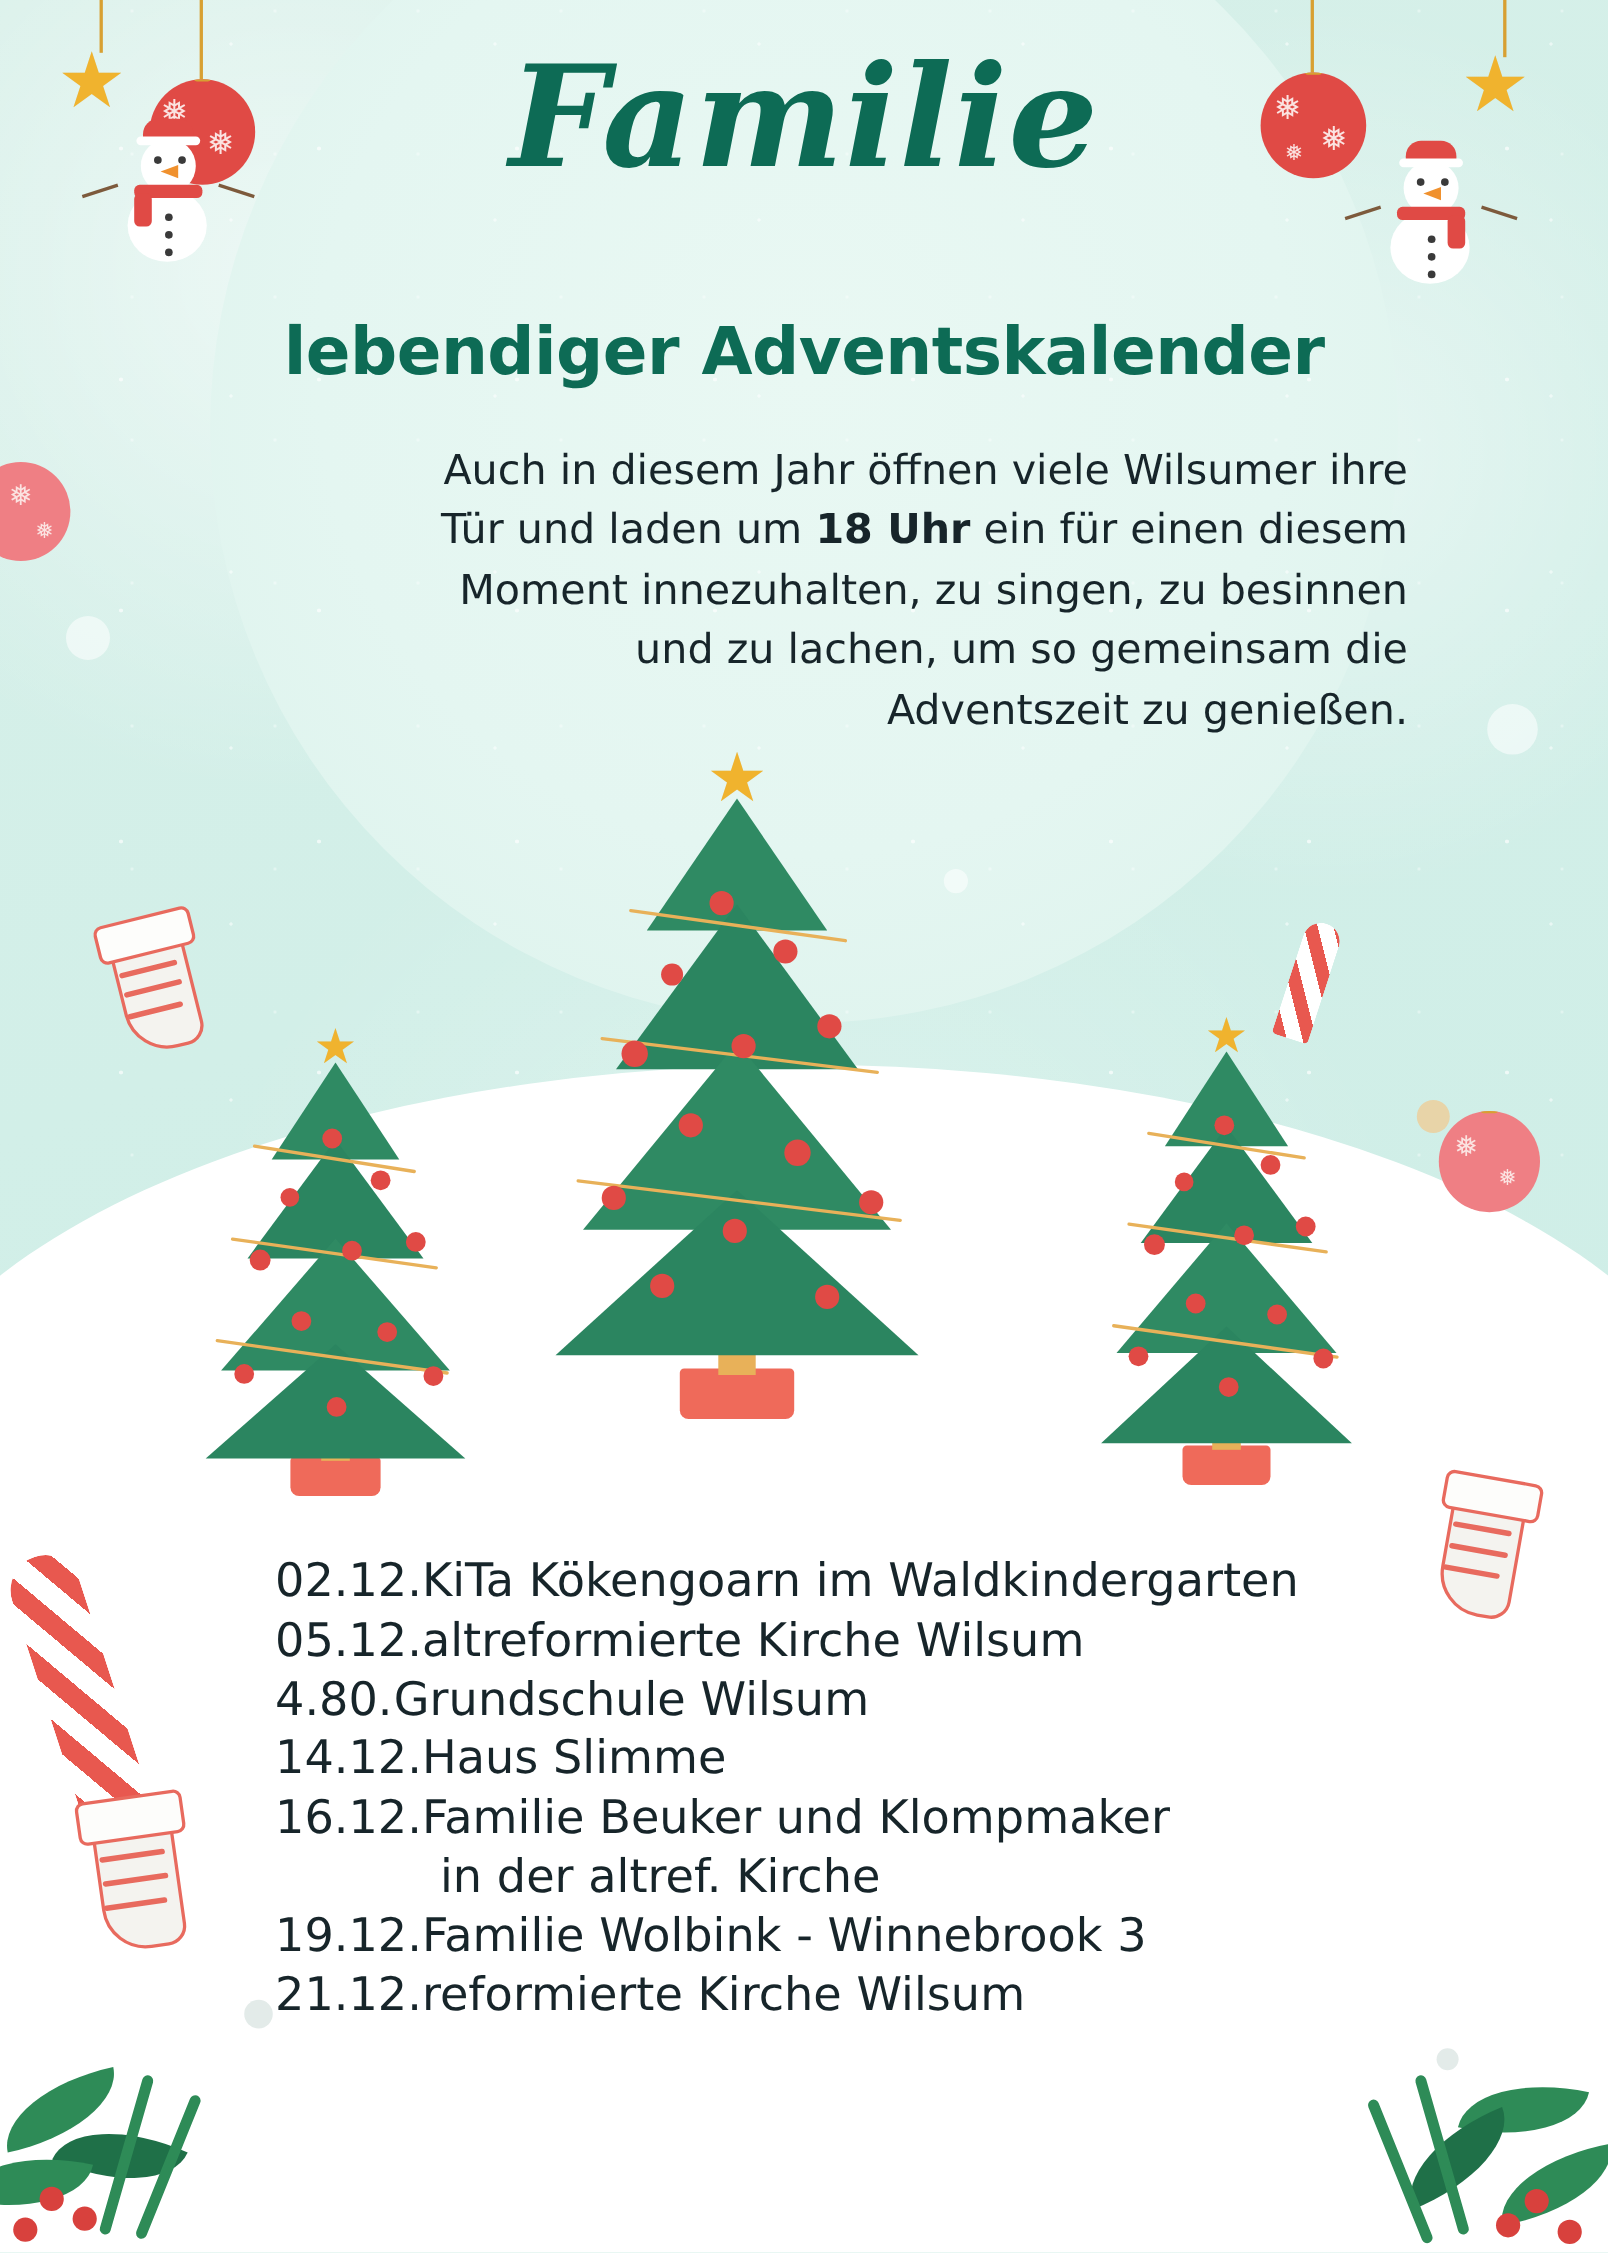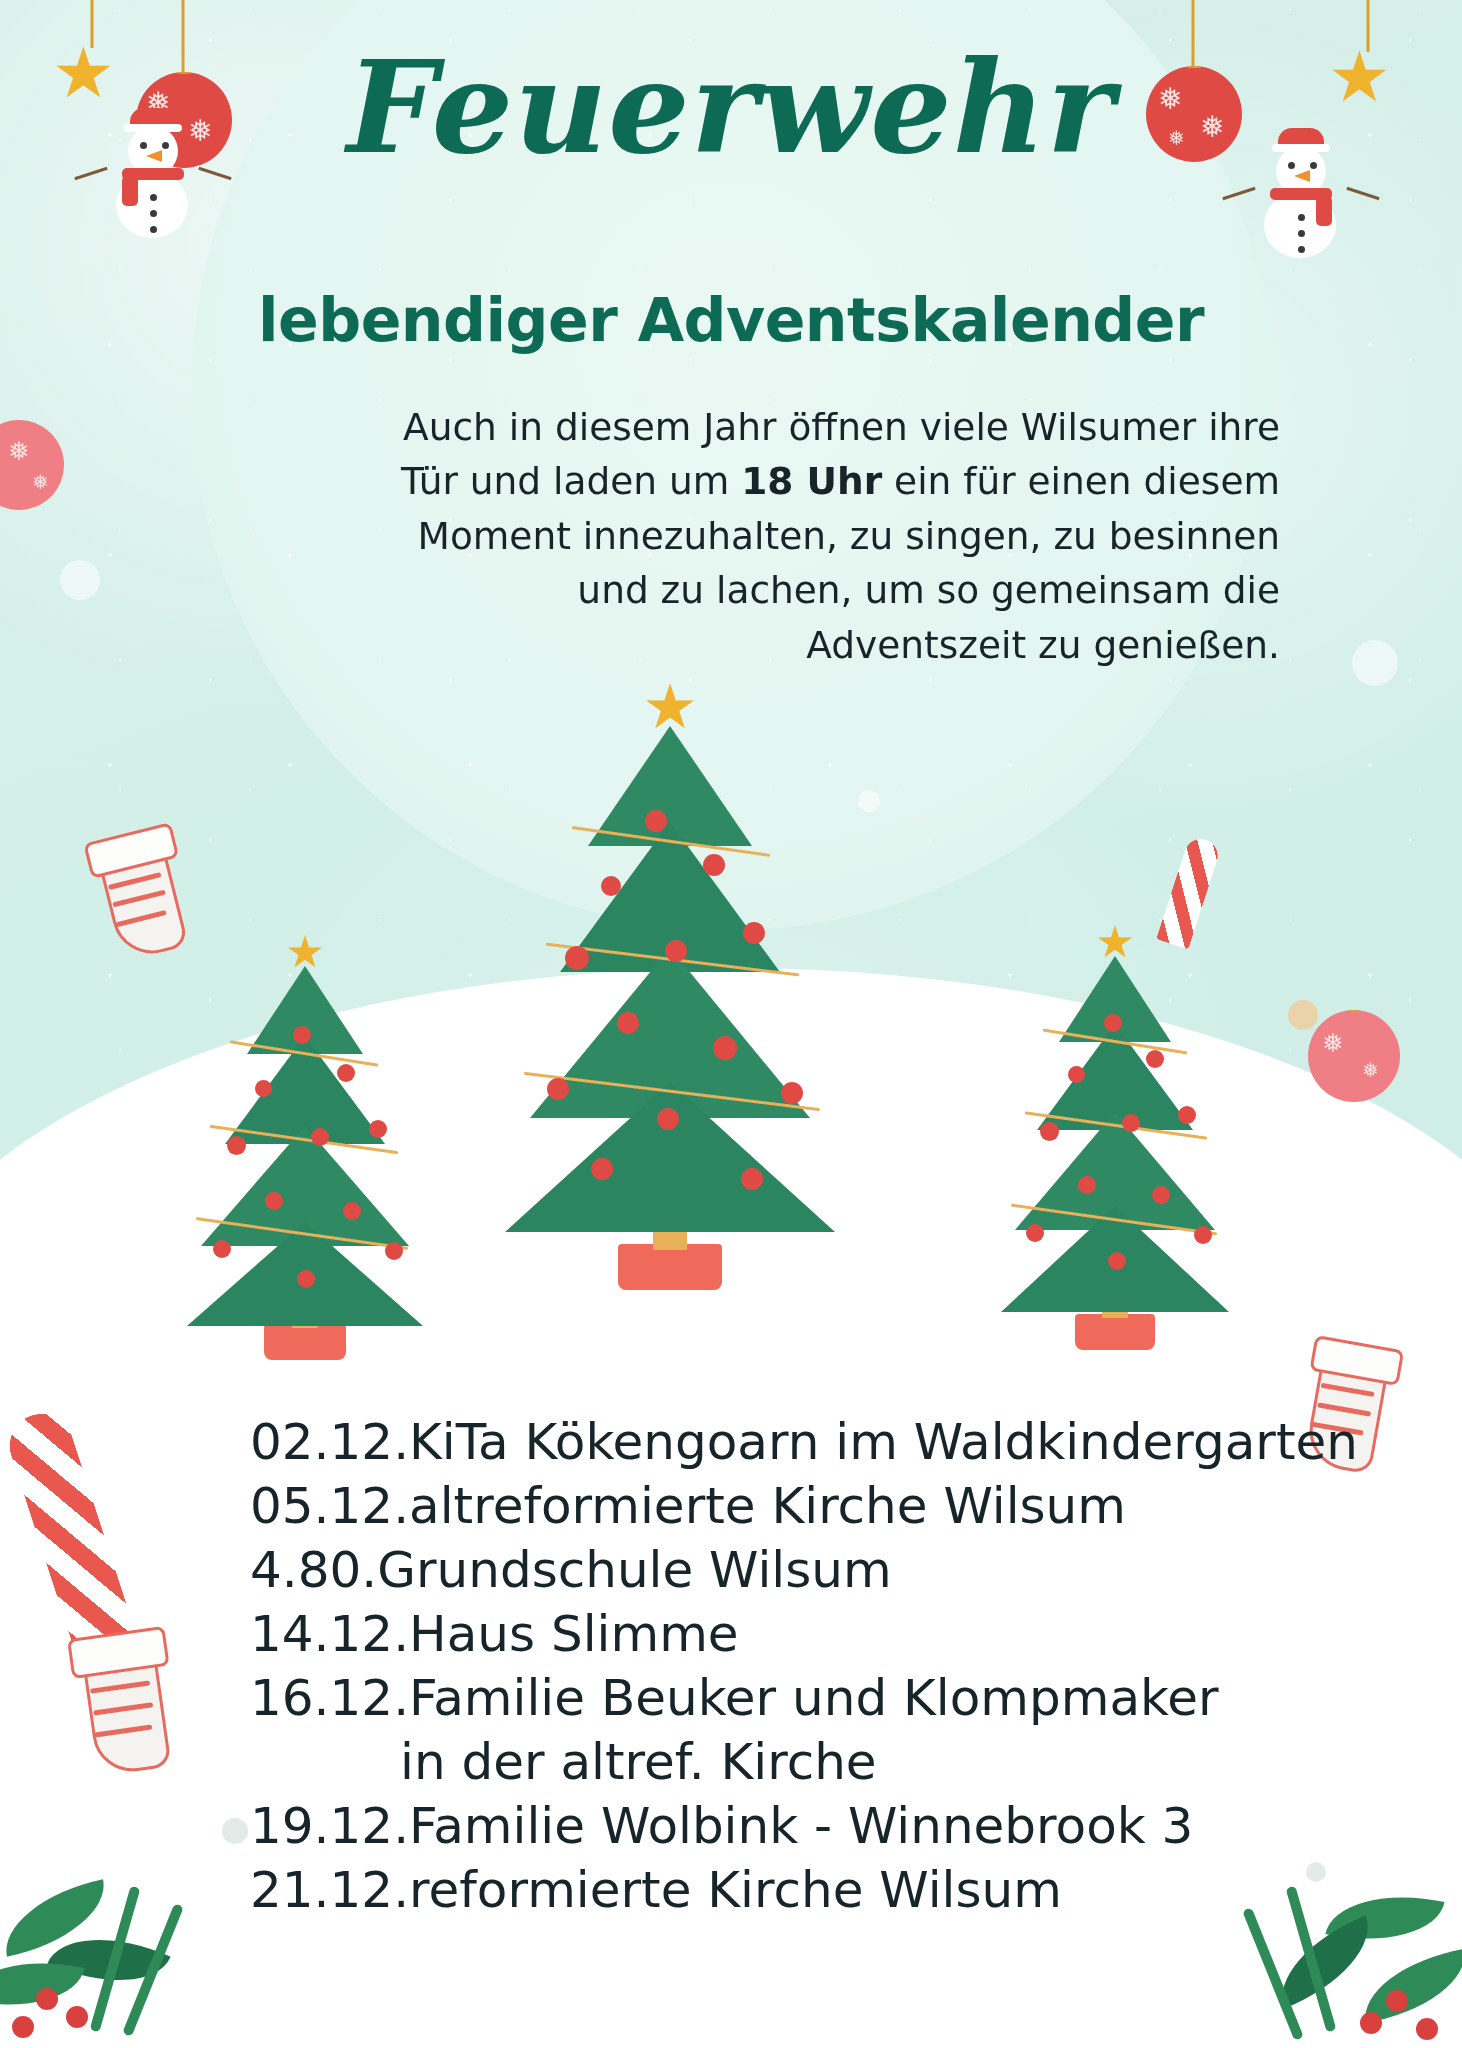--- a/index.html
+++ b/index.html
@@ -141,21 +141,21 @@
     border-right: 0 solid transparent;
   }
 
   
   .dates {
     position: absolute;
     top: 1410px;
     left: 250px;
     width: 1000px;
     color: #17252a;
-    font-size: 50px;
+    font-size: 42px;
     line-height: 1.28;
   }
   .date-line {
     white-space: nowrap;
   }
   .date-line .d { display: inline-block; min-width: 108px; }
   .date-line.cont { padding-left: 150px; }
 
   
   .deco { position: absolute; }
@@ -518,21 +518,21 @@
       <div class="bauble" style="left:40px;  top:192px; width:19px; height:19px;"></div>
       <div class="bauble" style="left:122px; top:184px; width:18px; height:18px;"></div>
       <div class="bauble" style="left:178px; top:176px; width:18px; height:18px;"></div>
       <div class="bauble" style="left:78px;  top:246px; width:18px; height:18px;"></div>
       <div class="bauble" style="left:152px; top:256px; width:18px; height:18px;"></div>
       <div class="bauble" style="left:26px;  top:294px; width:18px; height:18px;"></div>
       <div class="bauble" style="left:194px; top:296px; width:18px; height:18px;"></div>
       <div class="bauble" style="left:108px; top:322px; width:18px; height:18px;"></div>
     </div>
 
-    <div class="title-script">Feuerwehr</div>
+    <div class="title-script">Familie</div>
 
     <div class="title-sub">lebendiger Adventskalender</div>
 
     <div class="intro">
       <div>Auch in diesem Jahr öffnen viele Wilsumer ihre</div>
       <div><span>Tür und laden um </span><b>18 Uhr</b><span> ein für einen diesem</span></div>
       <div>Moment innezuhalten, zu singen, zu besinnen</div>
       <div>und zu lachen, um so gemeinsam die</div>
       <div>Adventszeit    zu genießen.</div>
     </div>

